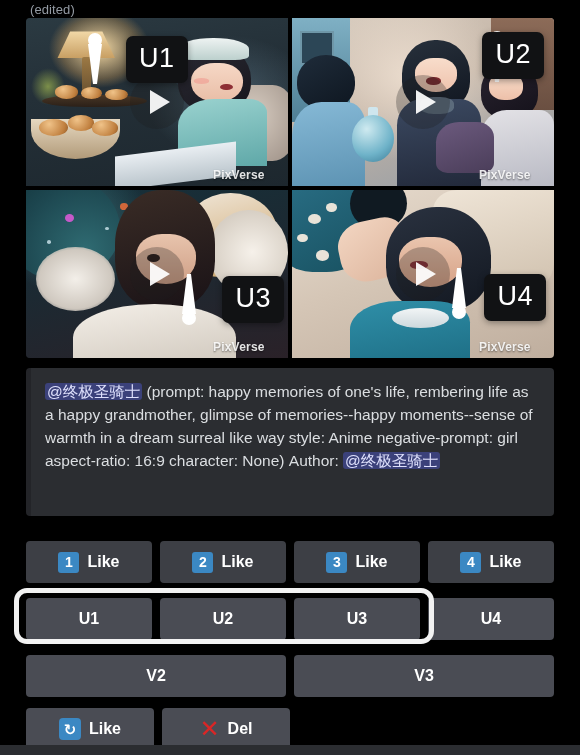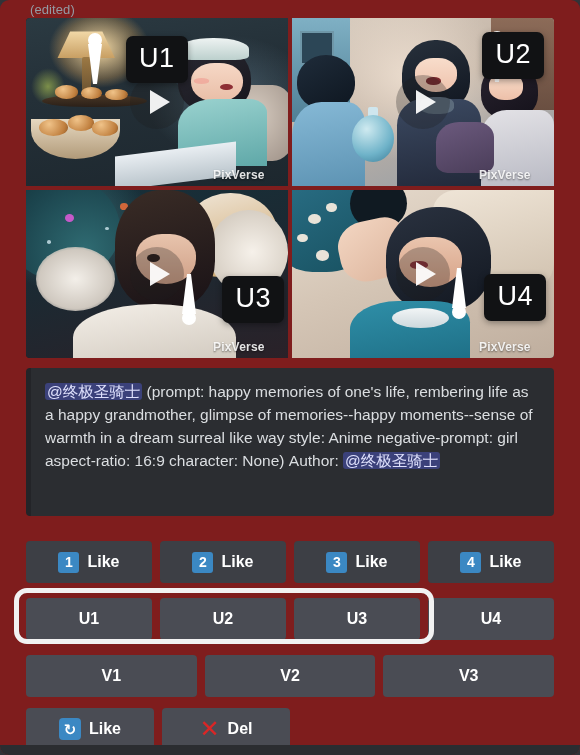--- a/index.html
+++ b/index.html
@@ -15,23 +15,22 @@
     background: #313338;
     font-family: "Liberation Sans", "DejaVu Sans", sans-serif;
     color: #dbdee1;
     position: relative;
   }
 
   .app {
     width: 580px;
     height: 755px;
     position: relative;
-    background: #7f1d1d;
+    background: #000000;
     overflow: hidden;
-    border-radius: 9px;
   }
 
   
   .edited-row {
     height: 18px;
     padding-left: 30px;
     display: flex;
     align-items: center;
   }
   .edited-label {
@@ -683,21 +682,20 @@
 
   <div class="btn-row row-u">
     <button class="btn">U1</button>
     <button class="btn">U2</button>
     <button class="btn">U3</button>
     <button class="btn">U4</button>
   </div>
   <div class="highlight-ring"></div>
 
   <div class="btn-row row-v">
-    <button class="btn">V1</button>
     <button class="btn">V2</button>
     <button class="btn">V3</button>
   </div>
 
   <div class="btn-row row-act">
     <button class="btn btn-redo">
       <span class="icon-redo">↻</span>
       <span class="btn-label">Like</span>
     </button>
     <button class="btn btn-del">

